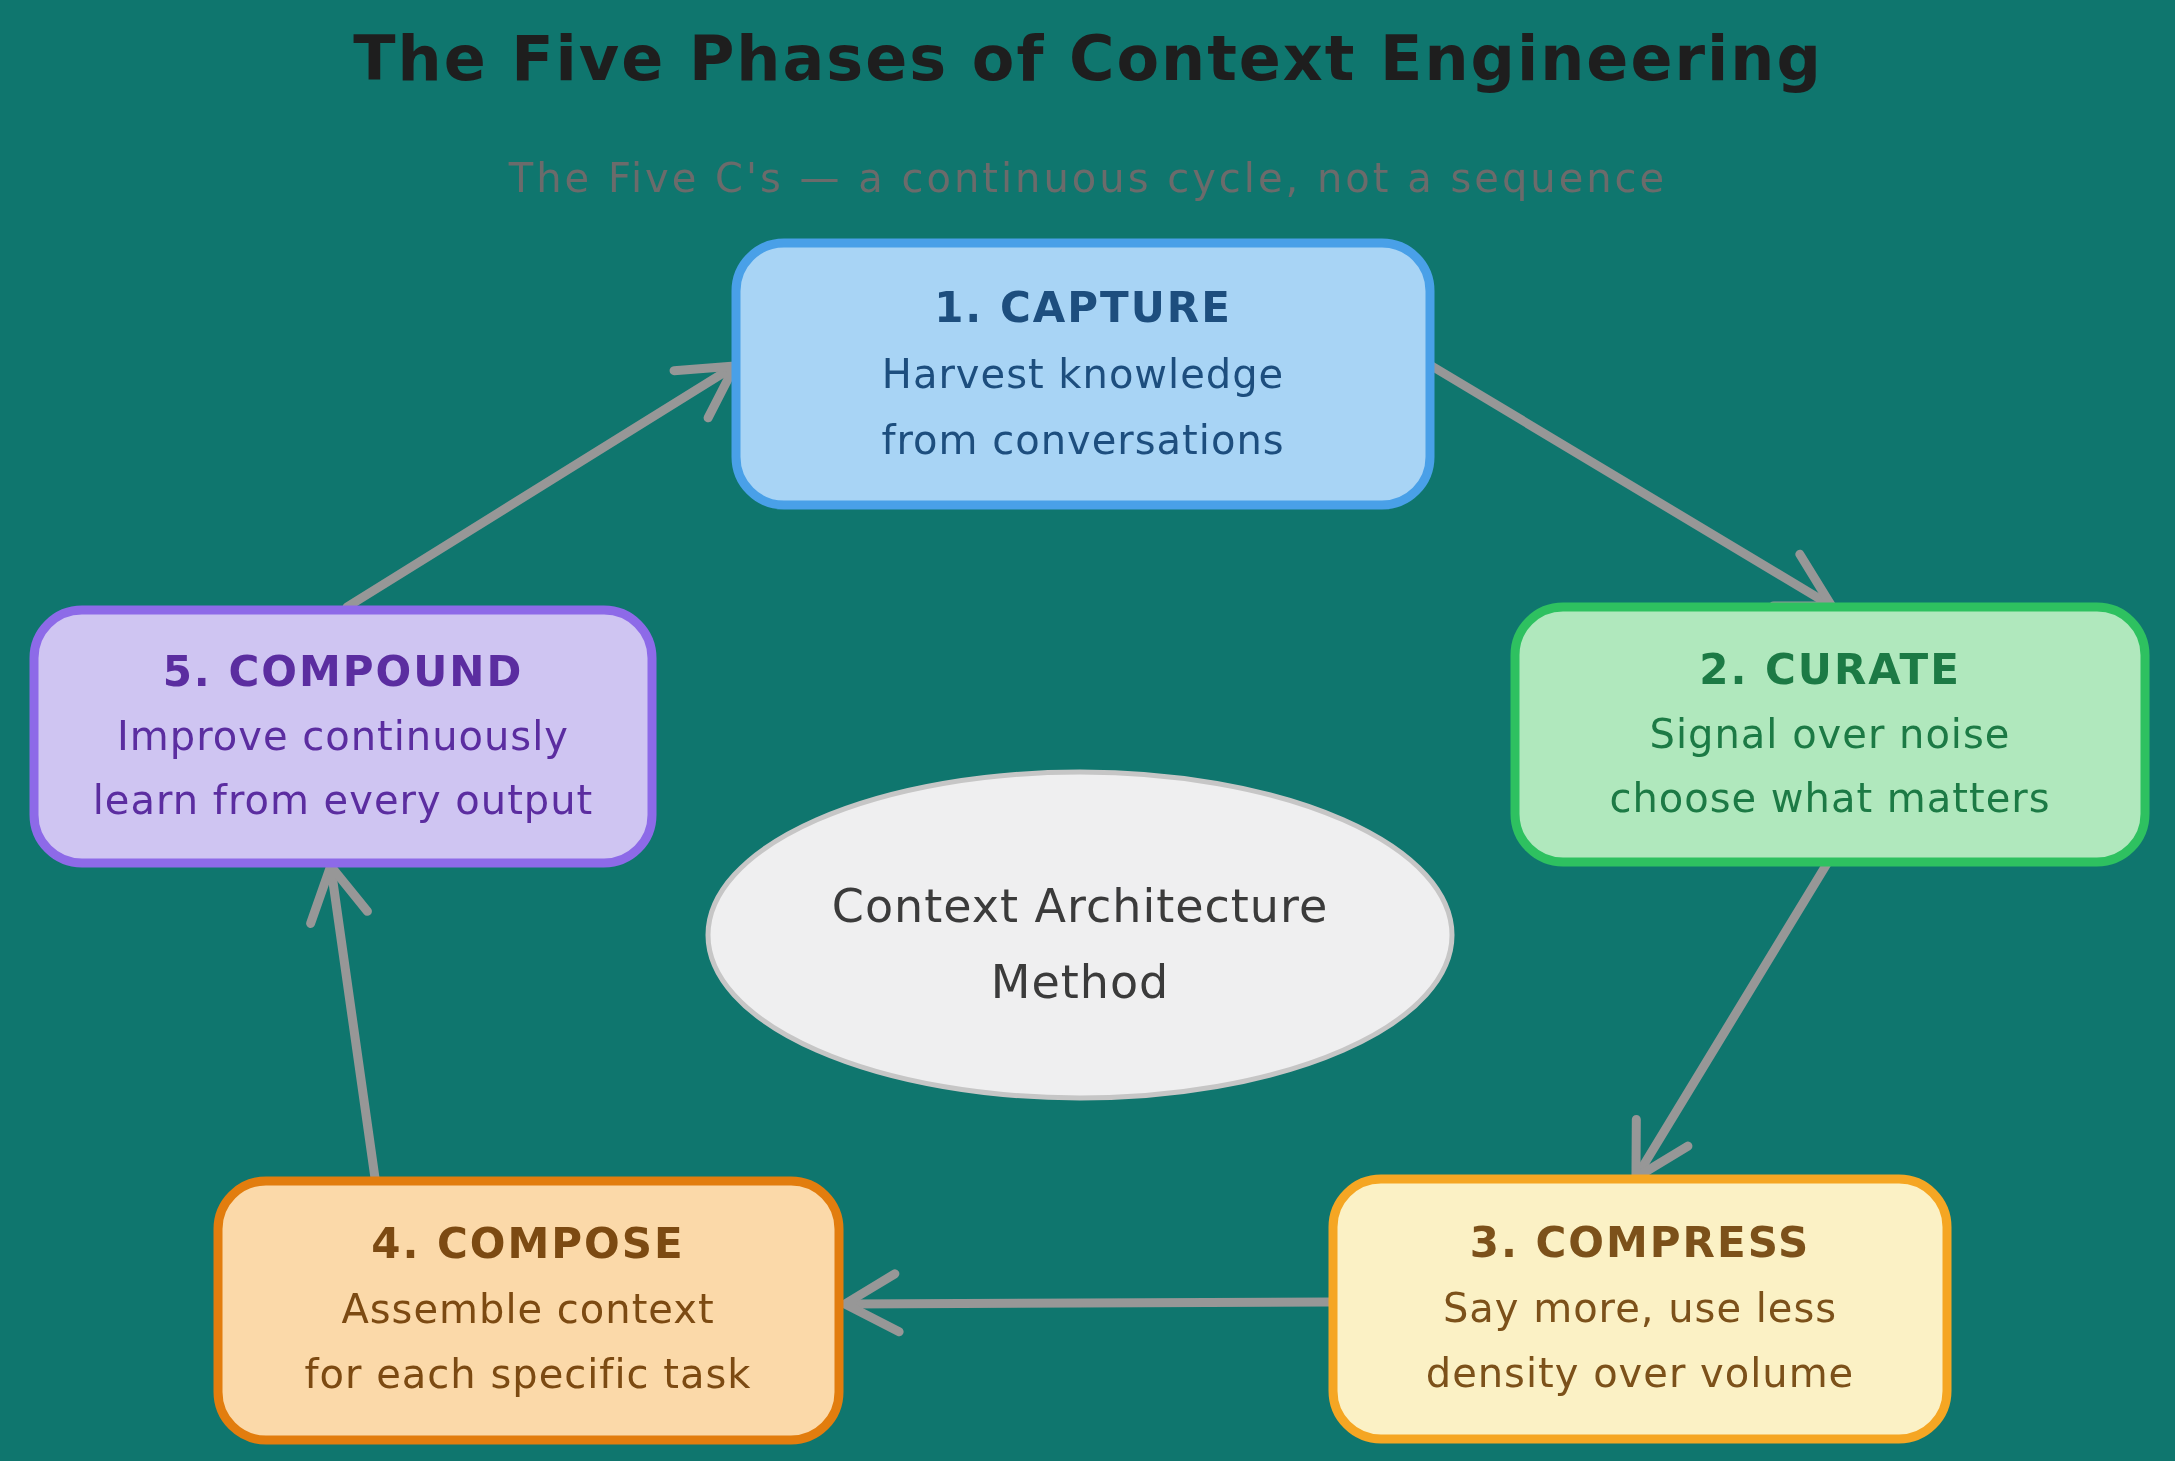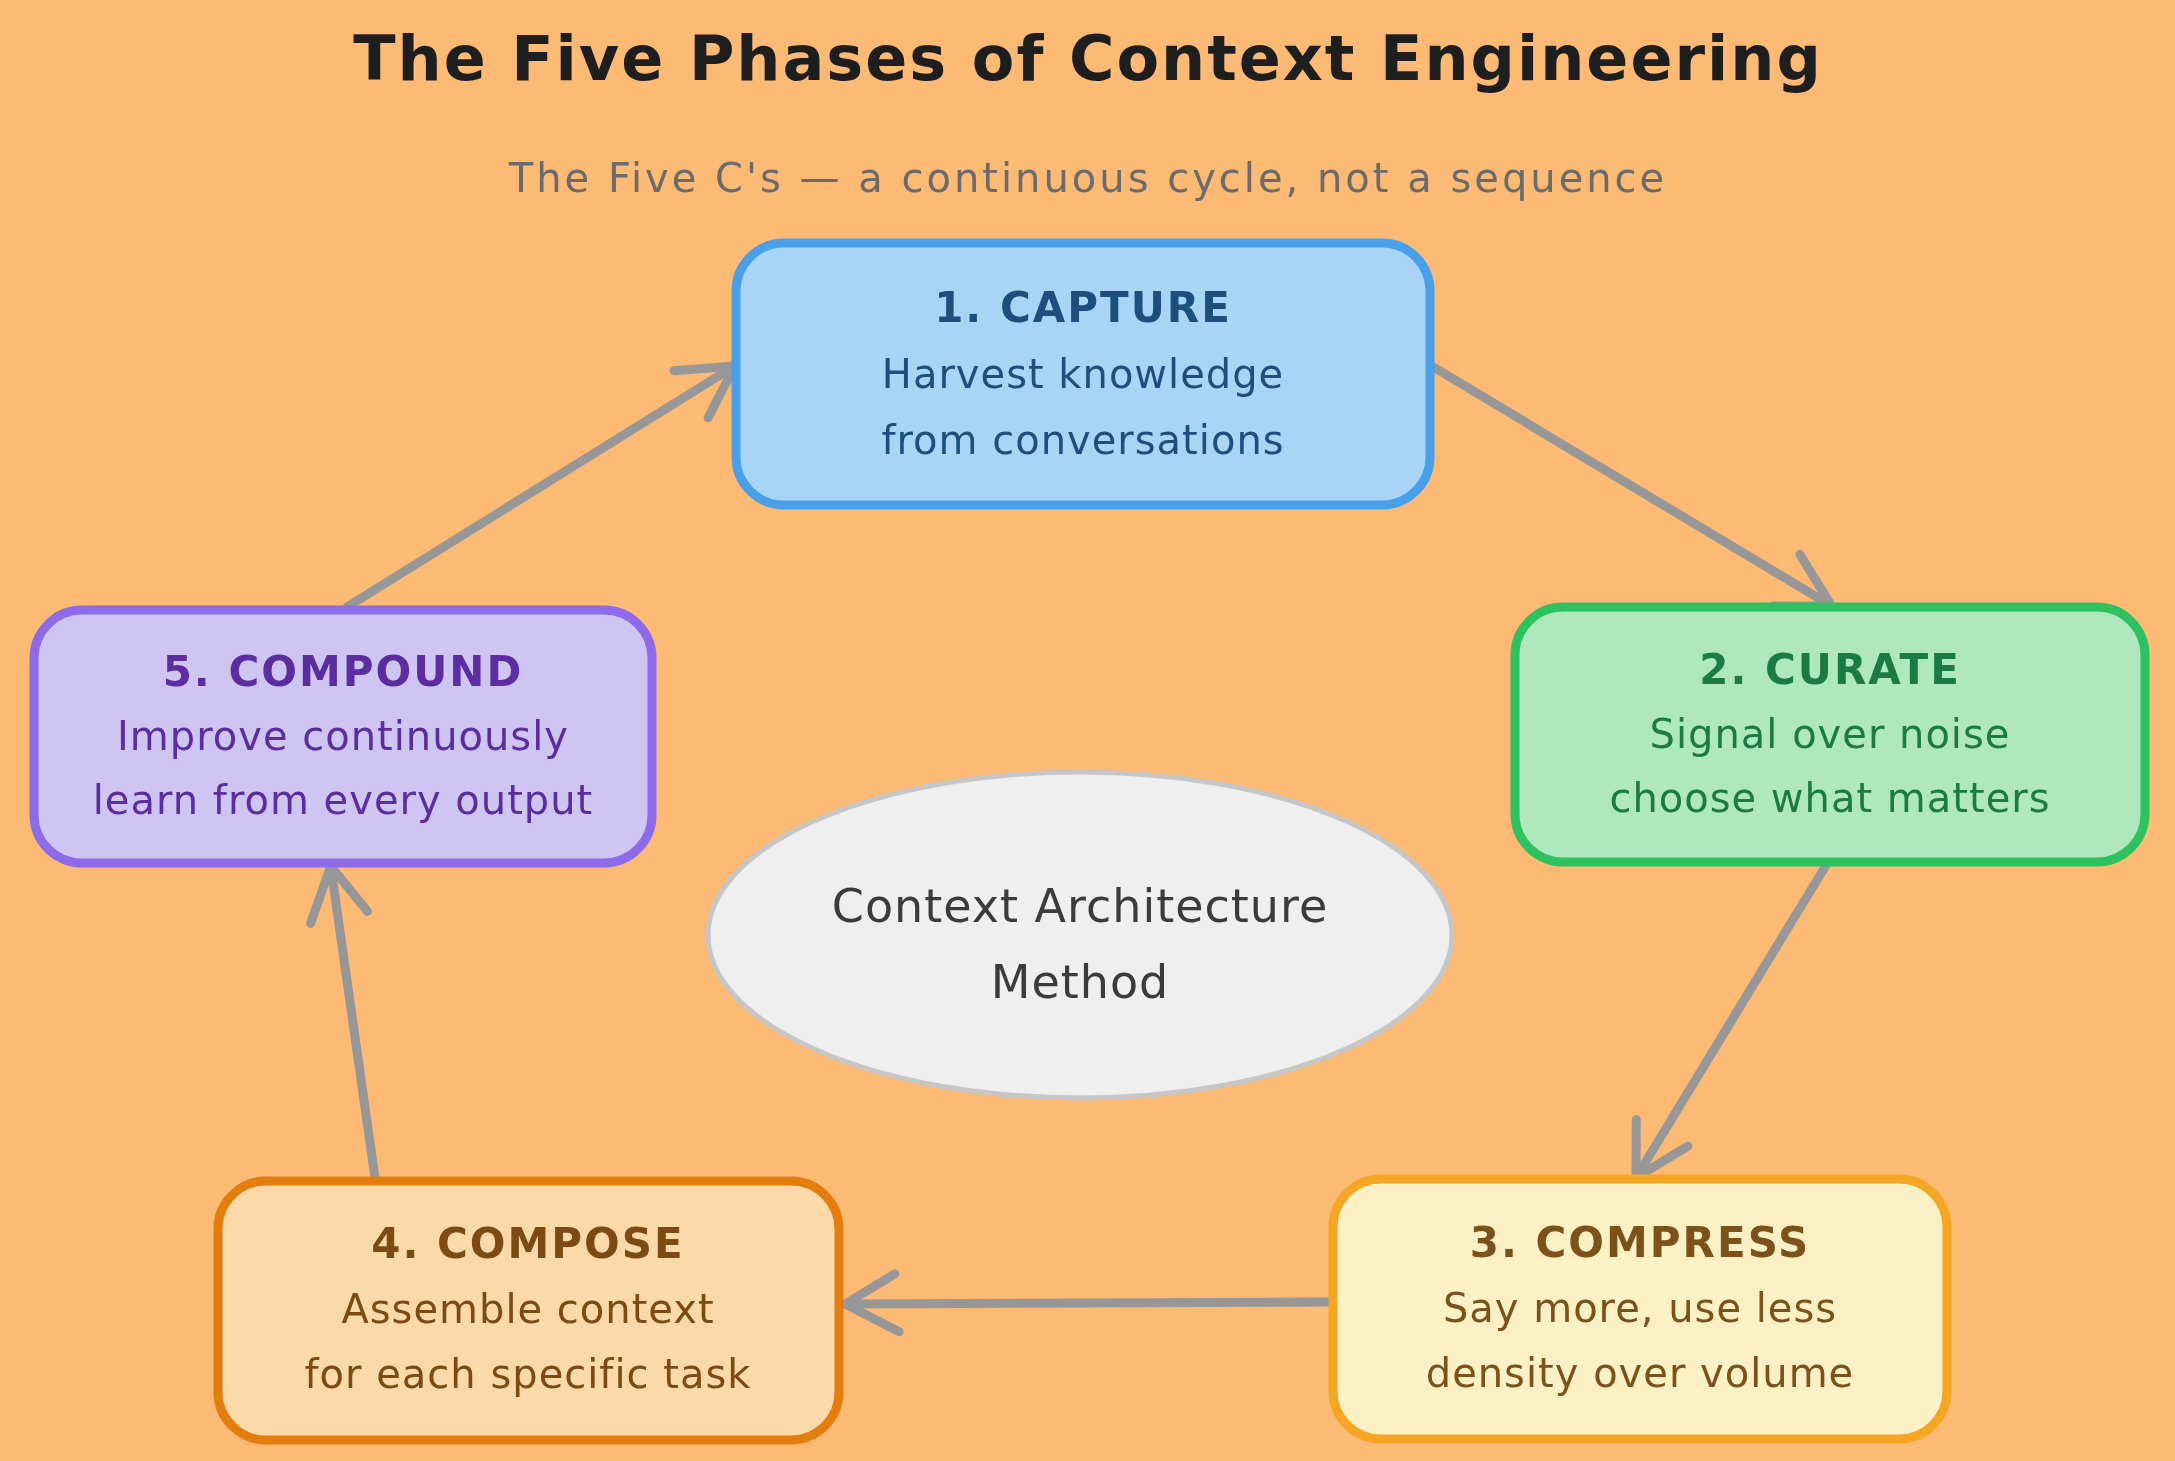--- a/index.html
+++ b/index.html
@@ -1,16 +1,16 @@
 <!DOCTYPE html>
 <html><head>
 <meta charset="utf-8">
 <style>
   html, body { margin: 0; padding: 0; background: #ffffff; }
-  .canvas-wrap { width: 2175px; height: 1461px; background: #fdba74; }
+  .canvas-wrap { width: 2175px; height: 1461px; background: #0f766e; }
   svg { display: block; font-family: "DejaVu Sans", sans-serif; }
   .title    { font-size: 62px; font-weight: bold; fill: #1e1e1e; text-anchor: middle; letter-spacing: 2px; }
   .subtitle { font-size: 40px; fill: #6b6b6b; text-anchor: middle; letter-spacing: 3px; }
   .node-box  { stroke-width: 9; }
   .node-title{ font-size: 42px; font-weight: bold; text-anchor: middle; letter-spacing: 2px; }
   .node-desc { font-size: 40px; text-anchor: middle; letter-spacing: 1px; }
   .ellipse-shape { stroke-width: 5; }
   .ellipse-text  { font-size: 46px; text-anchor: middle; letter-spacing: 1px; }
   .flow-line { stroke-width: 9; stroke-linecap: round; fill: none; }
 </style>

